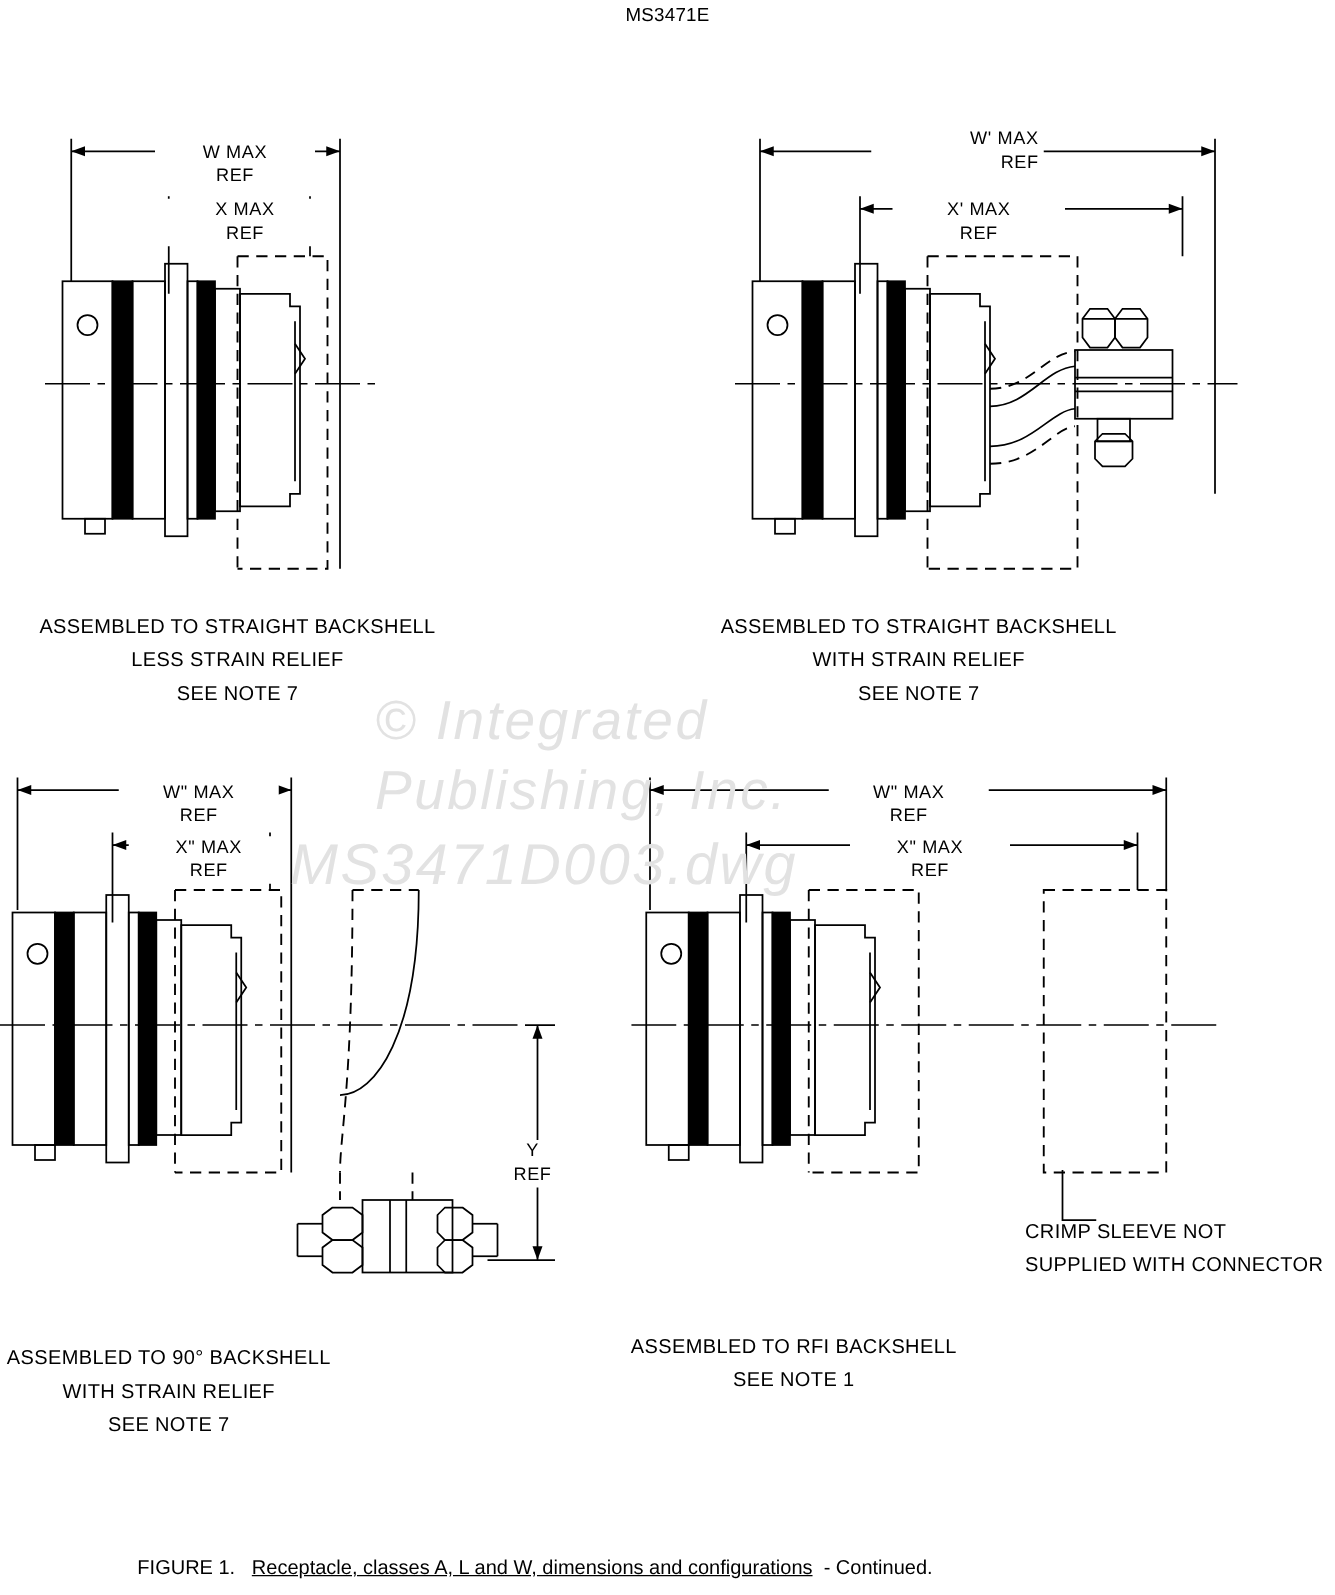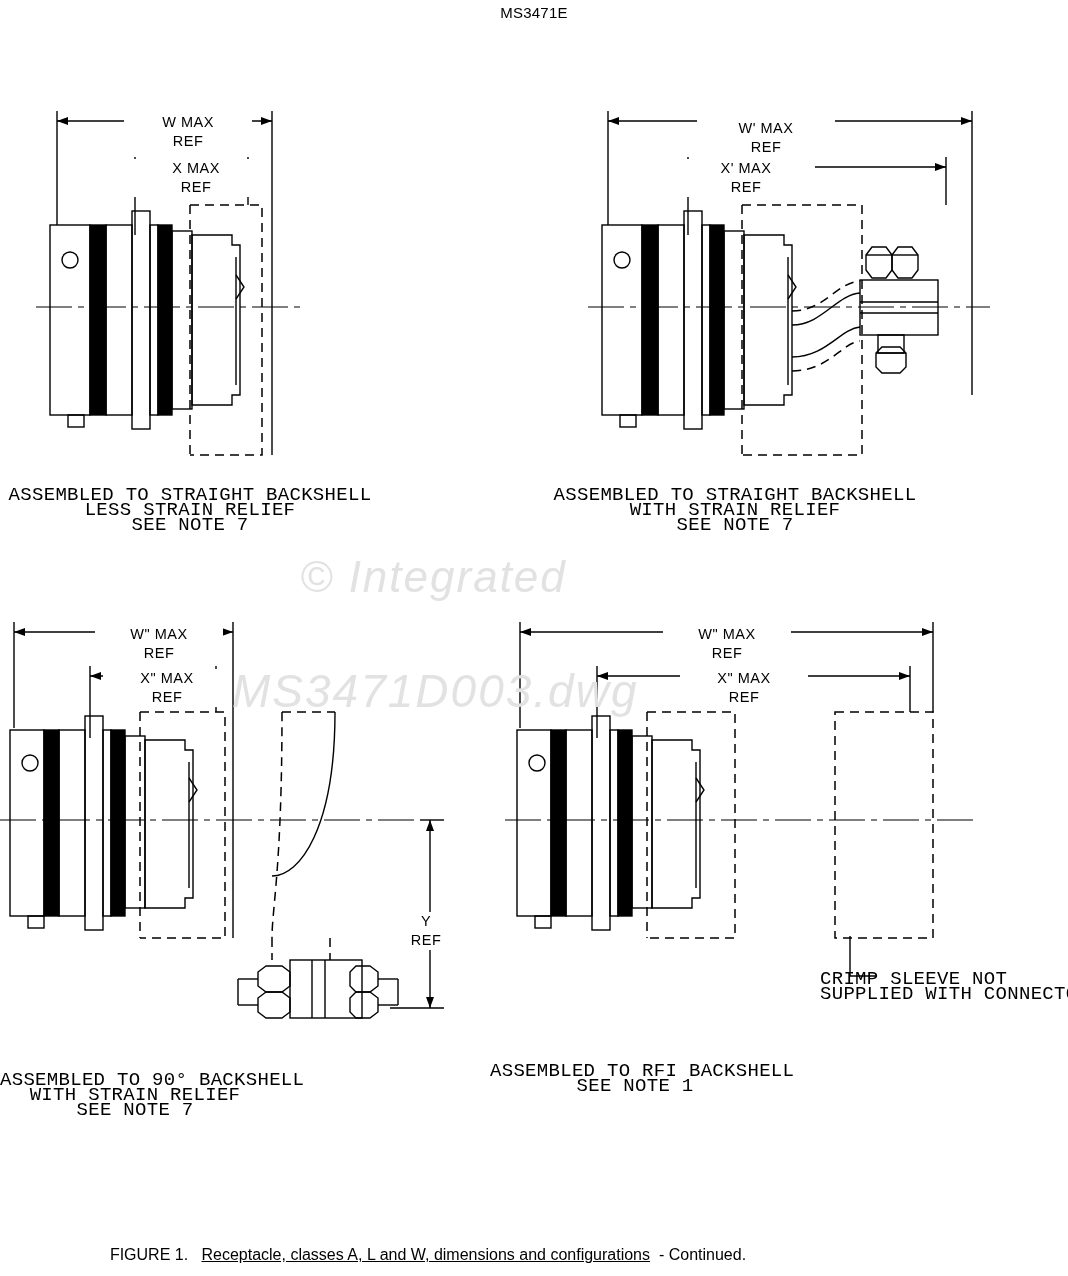--- a/index.html
+++ b/index.html
@@ -48,23 +48,23 @@
     font-family: "Liberation Sans", sans-serif;
     font-weight: 400;
     white-space: nowrap;
     font-style: italic;
   }
   .wm1 { left: 300px; top: 552px; font-size: 44px; letter-spacing: 2px; }
   .wm2 { left: 300px; top: 608px; font-size: 44px; letter-spacing: 2px; }
   .wm3 { left: 232px; top: 664px; font-size: 46px; letter-spacing: 2px; }
   .caption {
     position: absolute;
-    font-family: Liberation Mono, monospace;
-    font-size: 19px;
-    line-height: 15px;
+    font-family: Liberation Sans, sans-serif;
+    font-size: 16px;
+    line-height: 27px;
     letter-spacing: 0.3px;
     white-space: pre;
     text-align: center;
   }
   .dimlabel {
     position: absolute;
     font-family: Liberation Sans, sans-serif;
     font-size: 14.5px;
     line-height: 19px;
     letter-spacing: 0.5px;
@@ -90,20 +90,21 @@
 </style>
 </head>
 <body>
 
 <div class="page">
 
   <div class="doc-header">MS3471E</div>
 
   <div class="watermark">
     <div class="wm-line wm1">© Integrated</div>
+    <div class="wm-line wm2">Publishing, Inc.</div>
     <div class="wm-line wm3">MS3471D003.dwg</div>
   </div>
 
   <svg class="sv" style="left:0px; top:95px;" width="520" height="390" viewBox="0 0 520 390">
     <g stroke="#000" fill="none" stroke-width="1.4">
 
       <line x1="57" y1="26" x2="272" y2="26"></line>
       <polygon points="57,26 68,22 68,30" fill="#000" stroke="none"></polygon>
       <polygon points="272,26 261,22 261,30" fill="#000" stroke="none"></polygon>
 
@@ -199,23 +200,23 @@
       <path d="M232 262 C266 262 280 234 300 232"></path>
     </g>
     <g stroke="#000" fill="none" stroke-width="1.5" stroke-dasharray="9,6">
       <path d="M182 110 L302 110 L302 360 L182 360"></path>
       <line x1="182" y1="110" x2="182" y2="360"></line>
       <path d="M232 216 C264 216 276 188 300 186"></path>
       <path d="M232 276 C268 276 282 248 300 246"></path>
     </g>
   </svg>
 
-  <div class="dimlabel" style="left:697px; top:119px; width:130px;">W' MAX
-REF</div>
-  <div class="dimlabel" style="left:677px; top:159px; width:130px;">X' MAX
+  <div class="dimlabel" style="left:697px; top:102px; width:130px;text-align:right;">W' MAX
+REF</div>
+  <div class="dimlabel" style="left:714px; top:159px; width:130px;">X' MAX
 REF</div>
   <div class="caption" style="left:545px; top:488px; width:380px;">ASSEMBLED TO STRAIGHT BACKSHELL
 WITH STRAIN RELIEF
 SEE NOTE 7</div>
 
   <svg class="sv" style="left:0px; top:608px;" width="470" height="450" viewBox="0 0 470 450">
     <g stroke="#000" fill="none" stroke-width="1.4">
 
       <line x1="14" y1="24" x2="233" y2="24"></line>
       <polygon points="14,24 25,20 25,28" fill="#000" stroke="none"></polygon>

